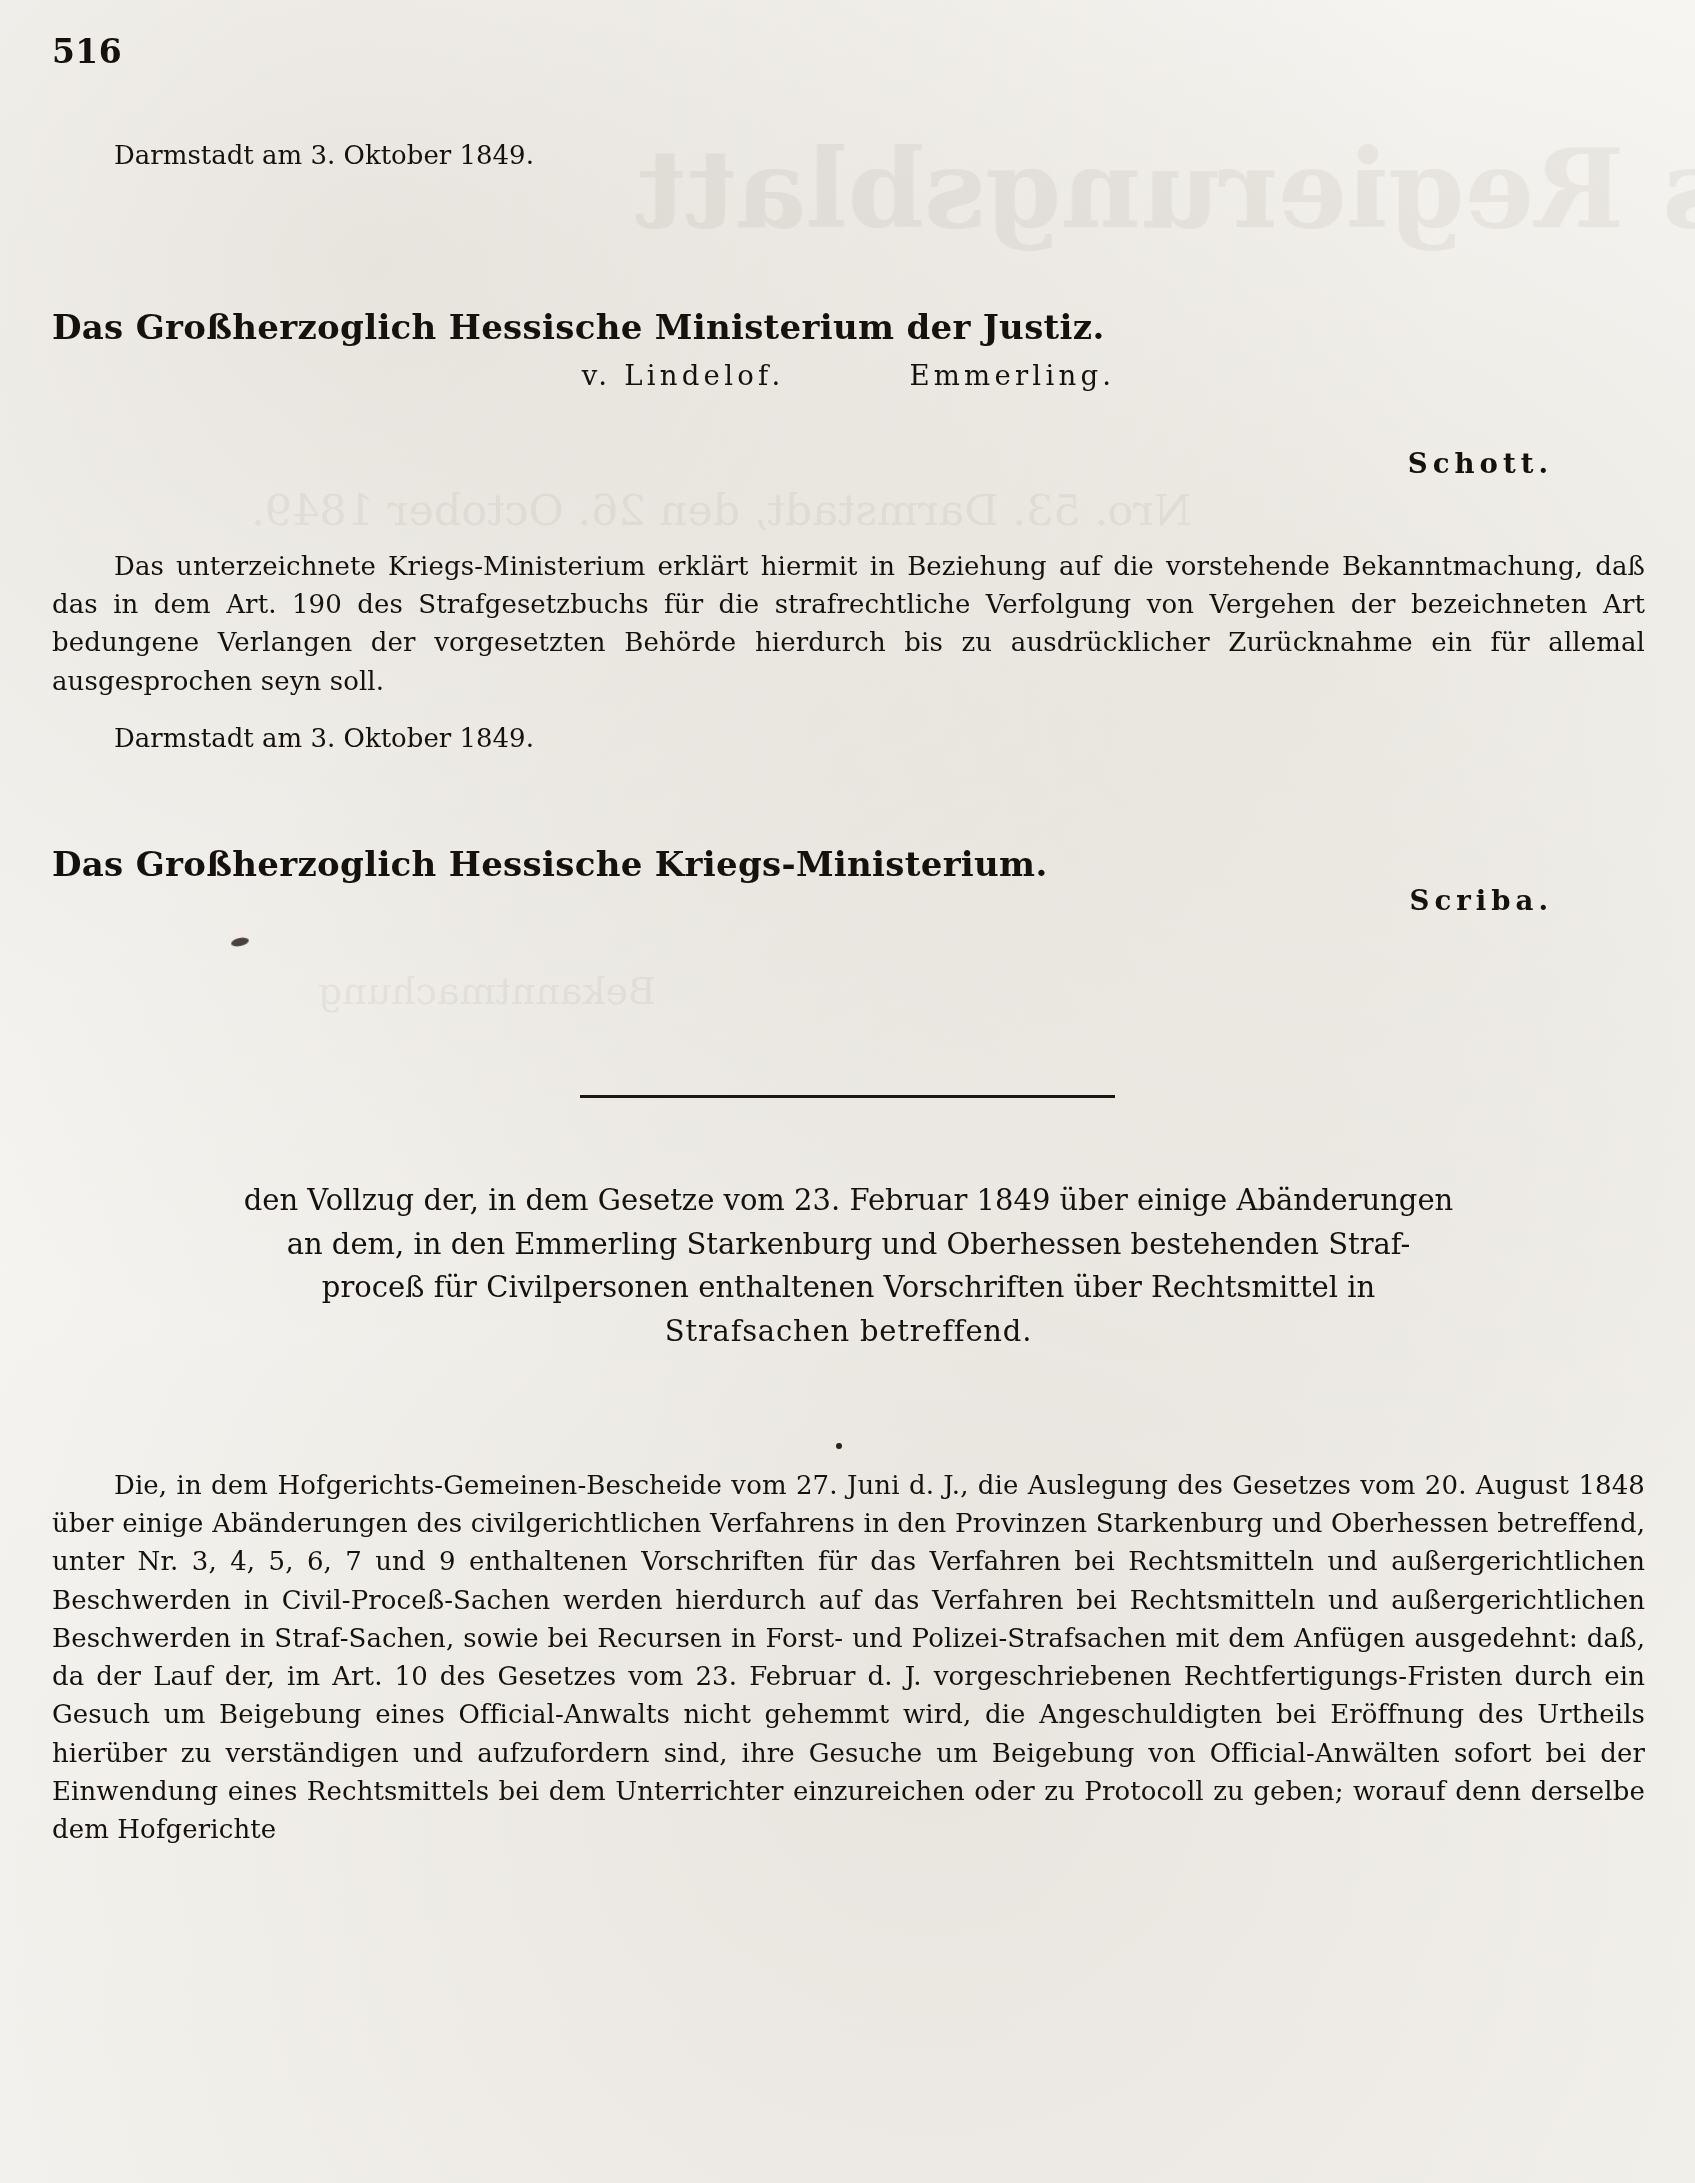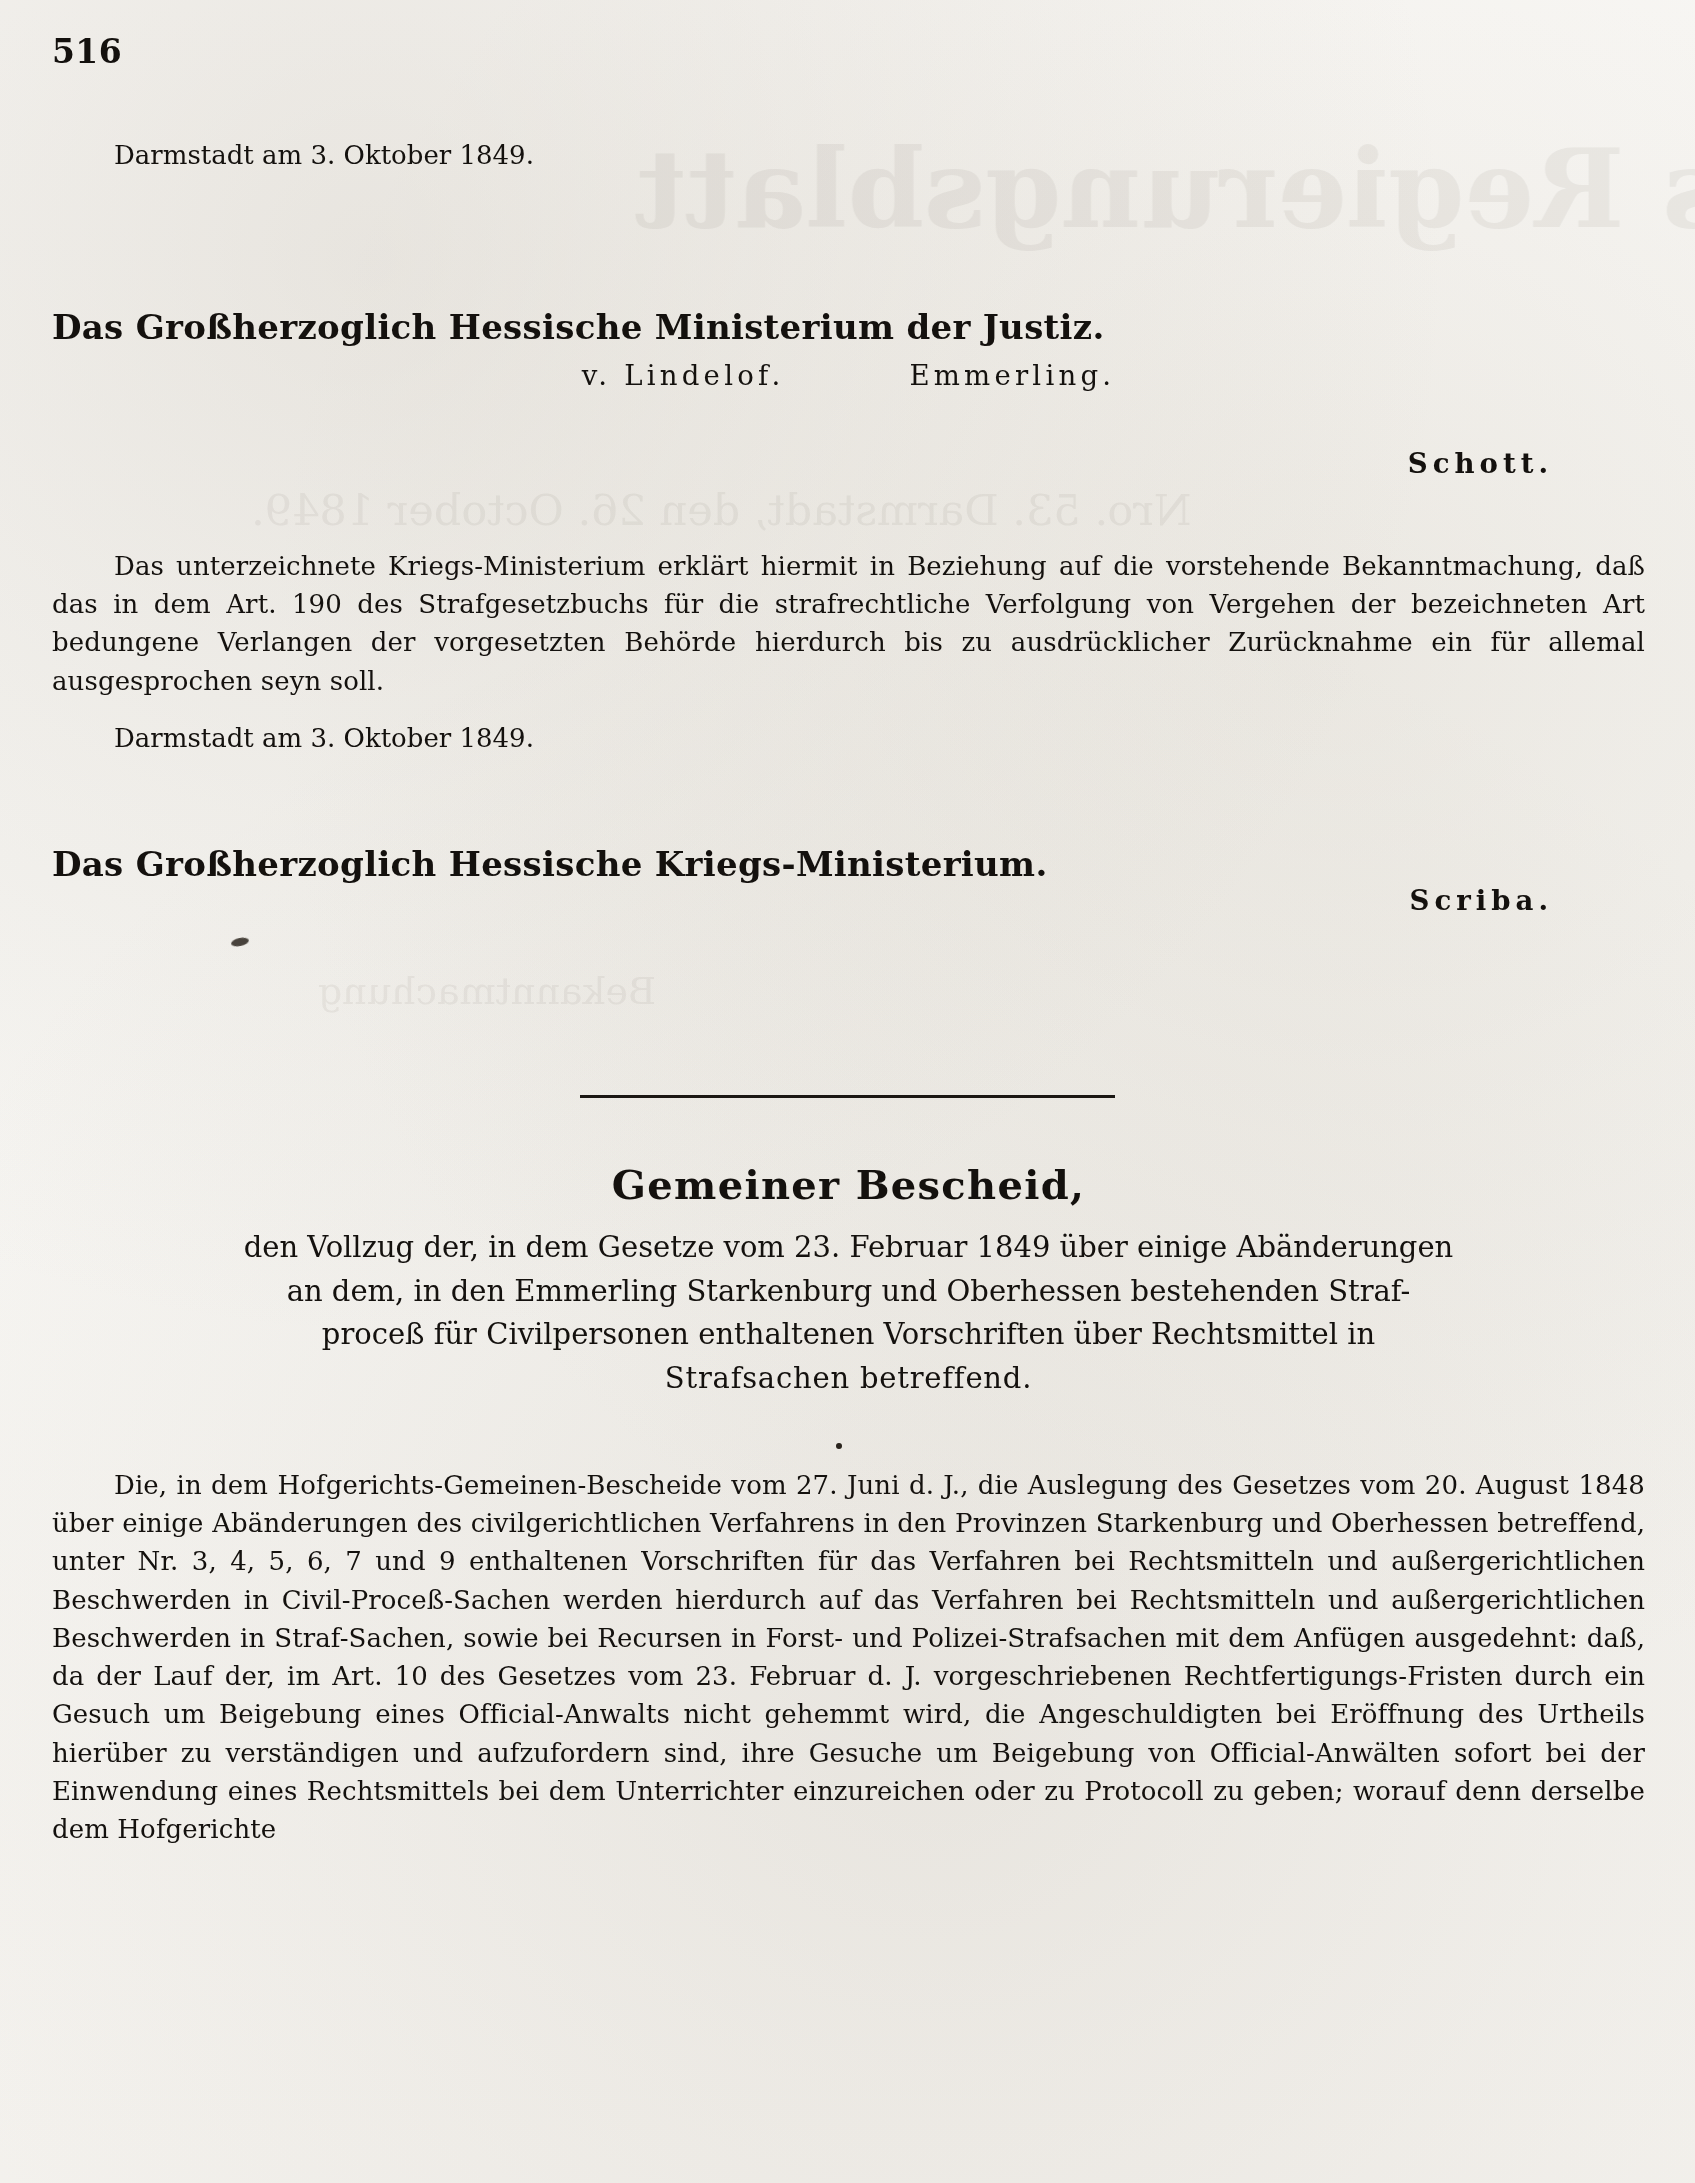--- a/index.html
+++ b/index.html
@@ -183,21 +183,20 @@
       <div class="signsingle-right" style="">Scriba.</div>
     </div>
 
     <div class="smudge" style="left:231px; top:938px; width:18.4px; height:8.4px; transform:rotate(-12deg);"></div>
 
     <div style="position:absolute; left:0; right:0; top:1095px;">
       <div class="rule"></div>
     </div>
 
     <div class="col" style="top:1161px;">
-      <div class="title-decree">Gemeiner Bescheid,</div>
       <div class="subtitle" style="margin-top:18.4px;">
         <span class="l1">den Vollzug der, in dem Gesetze vom 23. Februar 1849 über einige Abänderungen</span>
         <span class="l2">an dem, in den Emmerling Starkenburg und Oberhessen bestehenden Straf-</span>
         <span class="l3">proceß für Civilpersonen enthaltenen Vorschriften über Rechtsmittel in</span>
         <span class="l4 spaced">Strafsachen betreffend.</span>
       </div>
     </div>
 
     <div class="dot" style="left:836px; top:1443px;"></div>
 

